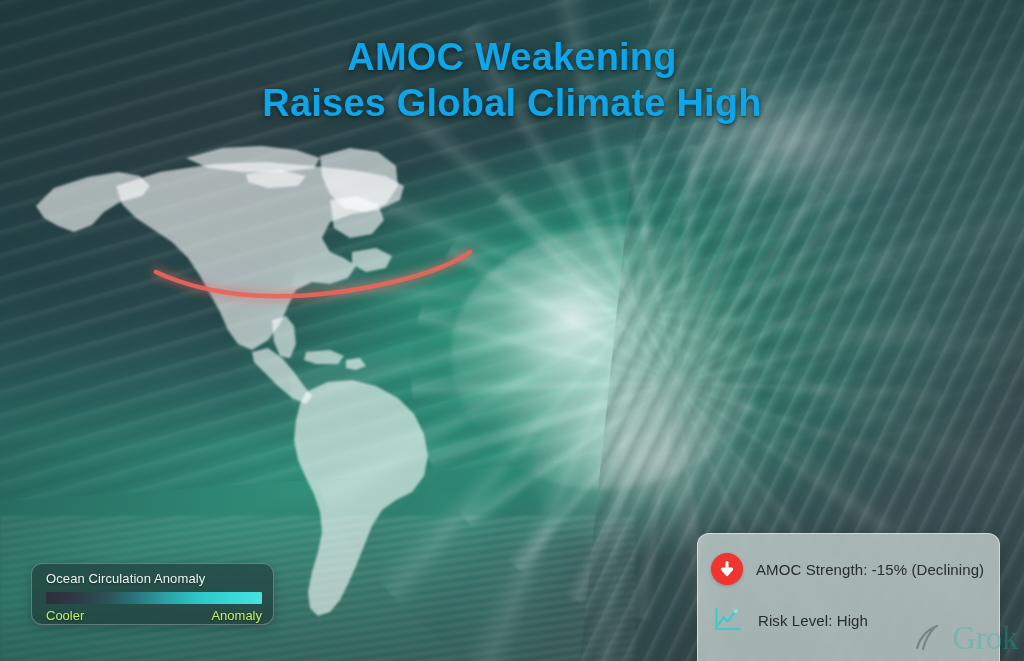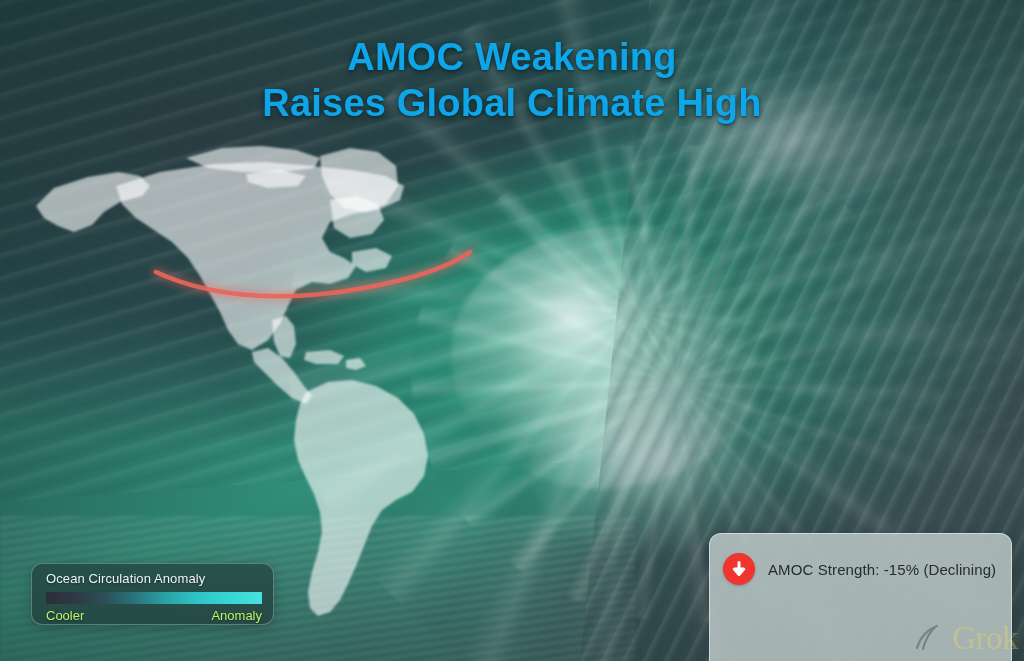--- a/index.html
+++ b/index.html
@@ -180,21 +180,20 @@
   .info-panel {
     position:absolute; left:697px; top:533px;
     width:303px; height:128px;
     border-radius:12px 12px 0 0;
     background:rgba(214,224,222,.70);
     border:1px solid rgba(245,250,249,.55);
     border-bottom:none;
     backdrop-filter:blur(6px);
     box-shadow:0 3px 14px rgba(0,0,0,.20);
     padding:13px 14px 0 13px;
-    margin-left:12px;
   }
   .info-row {
     display:flex; align-items:center;
     gap:13px;
     height:44px;
   }
   .info-row + .info-row { margin-top:7px; }
   .info-text {
     color:#272c2f;
     font-size:15px;
@@ -217,21 +216,21 @@
   }
 
   
   .watermark {
     position:absolute; right:6px; bottom:6px;
     display:flex; align-items:center; gap:5px;
     opacity:.30;
     pointer-events:none;
   }
   .wm-text {
-    color:#fde047;
+    color:#14b8a6;
     font-size:33px;
     line-height:34px;
     font-family:"Liberation Serif", serif;
     letter-spacing:-.5px;
     text-align:right;
   }
 </style>
 </head>
 <body>
 
@@ -321,20 +320,30 @@
 
     <div class="info-row">
       <span class="icon-down">
         <svg width="18" height="18" viewBox="0 0 18 18" aria-hidden="true">
           <path d="M9 2.6 L9 11.2 M9 14.6 L4.3 9.1 L13.7 9.1 Z" stroke="#ffffff" stroke-width="3.1" stroke-linecap="round" stroke-linejoin="round" fill="#ffffff"></path>
         </svg>
       </span>
       <span class="info-text">AMOC Strength: -15% (Declining)</span>
     </div>
 
+    <div class="info-row">
+      <span class="icon-chart">
+        <svg width="30" height="28" viewBox="0 0 30 28" aria-hidden="true">
+          <path d="M3.5 2.5 L3.5 23 L27 23" stroke="#3fc9c9" stroke-width="2" fill="none" stroke-linecap="round"></path>
+          <path d="M5.5 18.5 L10.5 11 L14.5 15.5 L22.5 5.5" stroke="#3fc9c9" stroke-width="2.2" fill="none" stroke-linecap="round" stroke-linejoin="round"></path>
+          <circle cx="22.8" cy="5.2" r="2.1" fill="#7fe4e4"></circle>
+        </svg>
+      </span>
+      <span class="info-text">Risk Level: High</span>
+    </div>
 
   </div>
 
   <div class="watermark">
     <svg width="34" height="30" viewBox="0 0 34 30" aria-hidden="true">
       <path d="M24 3 C14 7, 7 15, 4 25 M22 4 C16 10, 12 18, 10 26" stroke="#111c1d" stroke-width="2.2" fill="none" stroke-linecap="round"></path>
     </svg>
     <span class="wm-text">Grok</span>
   </div>
 

